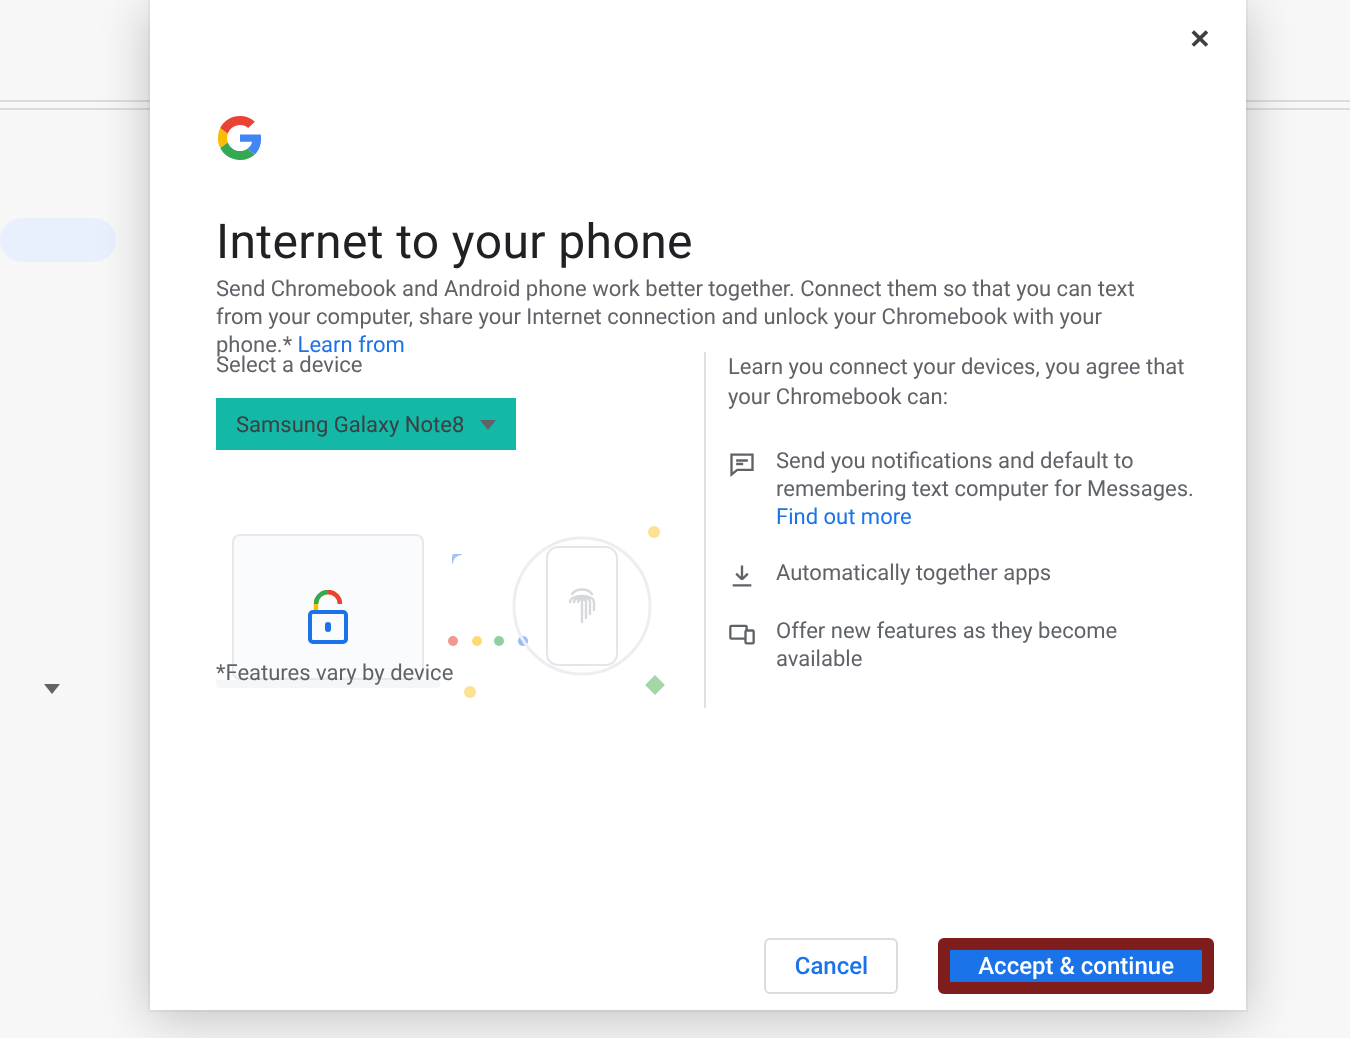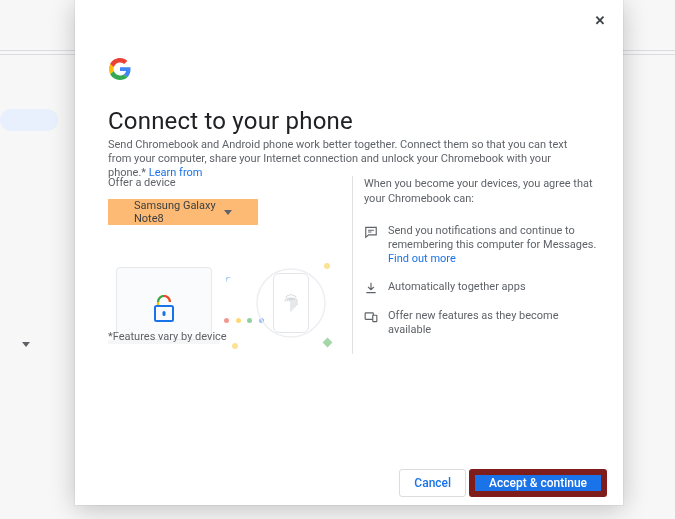--- a/index.html
+++ b/index.html
@@ -16,41 +16,41 @@
   .g-logo { position: absolute; left: 33px; top: 57px; width: 24px; height: 24px; }
   .title { position: absolute; left: 33px; top: 107px; font-size: 24px; color: #202124; font-weight: 400; letter-spacing: .2px; }
   .desc { position: absolute; left: 33px; top: 138px; width: 472px; font-size: 11px; line-height: 14px; color: #5f6368; }
   .desc a, .link { color: #1a73e8; text-decoration: none; }
   .columns { position: absolute; left: 33px; top: 176px; width: 490px; height: 180px; }
   .left-col { position: absolute; left: 0; top: 0; width: 218px; }
   .vline { position: absolute; left: 244px; top: 0; width: 1px; height: 178px; background: #e0e0e0; }
   .right-col { position: absolute; left: 256px; top: 0; width: 234px; }
   .label { font-size: 11px; color: #5f6368; }
   .select {
-    margin-top: 10px; width: 150px; height: 26px; background: #fdba74;
+    margin-top: 10px; width: 150px; height: 26px; background: #14b8a6;
     font-size: 11px; color: #3c4043; display: flex; align-items: center;
-    padding: 0 26px; justify-content: space-between;
+    padding: 0 10px; justify-content: space-between;
   }
   .tri { width: 0; height: 0; border-left: 4px solid transparent; border-right: 4px solid transparent; border-top: 5px solid #5f6368; }
   .illust { position: relative; margin-top: 20px; width: 218px; height: 108px; }
   .laptop-base { position: absolute; left: 0; top: 95px; width: 112px; height: 4px; background: #f5f6f7; border-radius: 0 0 2px 2px; }
   .laptop-screen { position: absolute; left: 8px; top: 22px; width: 96px; height: 73px; background: #fafbfc; border: 1.5px solid #e6e8eb; border-radius: 4px; }
   .lock { position: absolute; left: 44px; top: 50px; }
   .dots { position: absolute; left: 116px; top: 72px; width: 40px; height: 6px; display: flex; justify-content: space-between; align-items: center; }
   .dot { width: 5px; height: 5px; border-radius: 50%; opacity: .55; }
   .phone-ring { position: absolute; left: 148px; top: 14px; width: 70px; height: 88px; }
   .phone { position: absolute; left: 165px; top: 28px; width: 36px; height: 60px; border: 1.5px solid #e3e5e8; border-radius: 6px; background: #fff; }
   .fprint { position: absolute; left: 176px; top: 48px; }
   .corner { position: absolute; width: 6px; height: 6px; }
   .footnote { position: absolute; left: 33px; top: 330px; font-size: 11px; color: #5f6368; text-align: right; }
   .agree { font-size: 11px; line-height: 15px; color: #5f6368; }
   .perm-list { margin-top: 18px; }
   .perm { display: flex; align-items: flex-start; gap: 10px; font-size: 11px; color: #5f6368; line-height: 14px; margin-bottom: 14px; }
   .perm svg { flex-shrink: 0; margin-top: 1px; }
-  .footer { position: absolute; left: 0; right: 0; bottom: 0; height: 44px; display: flex; justify-content: flex-end; align-items: center; gap: 3px; padding-right: 16px; }
+  .footer { position: absolute; left: 0; right: 0; bottom: 0; height: 44px; display: flex; justify-content: flex-end; align-items: center; gap: 20px; padding-right: 16px; }
   .btn { height: 28px; padding: 0 14px; font-size: 12px; border-radius: 3px; display: inline-flex; align-items: center; justify-content: center; font-weight: 500; }
   .btn-cancel { background: #fff; border: 1px solid #dadce0; color: #1a73e8; }
   .btn-primary { background: #1a73e8; border: 6px solid #7f1d1d; color: #fff; }
 </style>
 </head>
 <body>
 
 <div class="backdrop">
   <div class="hline" style="top:50px"></div>
   <div class="hline" style="top:54px"></div>
@@ -62,29 +62,29 @@
 
   <div class="close">✕</div>
 
   <svg class="g-logo" viewBox="0 0 48 48">
     <path fill="#4285F4" d="M45.1 24.5c0-1.6-.1-2.8-.4-4H24v7.3h12c-.2 2-1.6 5-4.6 7l7.4 5.7c4.4-4.1 6.3-10.1 6.3-16z"></path>
     <path fill="#34A853" d="M24 46c6.1 0 11.2-2 14.8-5.5l-7.4-5.7c-2 1.4-4.6 2.3-7.4 2.3-5.7 0-10.5-3.8-12.2-8.9l-7.6 5.9C7.9 41.3 15.4 46 24 46z"></path>
     <path fill="#FBBC05" d="M11.8 28.2c-.5-1.3-.7-2.8-.7-4.2s.3-2.9.7-4.2l-7.6-5.9C2.6 17 2 20.4 2 24s.6 7 2.2 10.1l7.6-5.9z"></path>
     <path fill="#EA4335" d="M24 10.9c4 0 6.7 1.7 8.3 3.2l6.5-6.3C34.9 4 29.9 2 24 2 15.4 2 7.9 6.7 4.2 13.9l7.6 5.9c1.7-5.1 6.5-8.9 12.2-8.9z"></path>
   </svg>
 
-  <div class="title">Connect to your phone</div>
+  <div class="title">Internet to your phone</div>
 
   <div class="desc">
     <span>Send Chromebook and Android phone work better together. Connect them so that you can text from your computer, share your Internet connection and unlock your Chromebook with your phone.* </span><a href="#" class="link">Learn from</a>
   </div>
 
   <div class="columns">
     <div class="left-col">
-      <div class="label">Offer a device</div>
+      <div class="label">Select a device</div>
       <div class="select">
         <span>Samsung Galaxy Note8</span>
         <span class="tri"></span>
       </div>
 
       <div class="illust">
         <div class="laptop-screen"></div>
         <div class="laptop-base"></div>
         <div class="lock">
           <svg width="24" height="28" viewBox="0 0 24 28">
@@ -113,30 +113,30 @@
           </svg>
         <div class="corner" style="left:124px;top:98px;border-radius:50%;background:#fde293"></div>
         <div class="corner" style="left:216px;top:18px;border-radius:50%;background:#fde293"></div>
         <div class="corner" style="left:216px;top:94px;width:7px;height:7px;background:#a5d6a7;transform:rotate(45deg)"></div>
       </div>
     </div>
 
     <div class="vline"></div>
 
     <div class="right-col">
-      <div class="agree">When you become your devices, you agree that your Chromebook can:</div>
+      <div class="agree">Learn you connect your devices, you agree that your Chromebook can:</div>
       <div class="perm-list">
 
         <div class="perm">
           <svg width="14" height="14" viewBox="0 0 24 24">
             <path fill="none" stroke="#5f6368" stroke-width="2" d="M3 4h18v13H8l-5 4z"></path>
             <path stroke="#5f6368" stroke-width="2" d="M7 9h10M7 12h6"></path>
           </svg>
           <div>
-            <span>Send you notifications and continue to remembering this computer for Messages.</span>
+            <span>Send you notifications and default to remembering text computer for Messages.</span>
             <br><a href="#" class="link">Find out more</a>
           </div>
         </div>
 
         <div class="perm">
           <svg width="14" height="14" viewBox="0 0 24 24">
             <path fill="none" stroke="#5f6368" stroke-width="2" d="M12 3v12m0 0l-5-5m5 5l5-5M4 20h16"></path>
           </svg>
           <div>Automatically together apps</div>
         </div>

